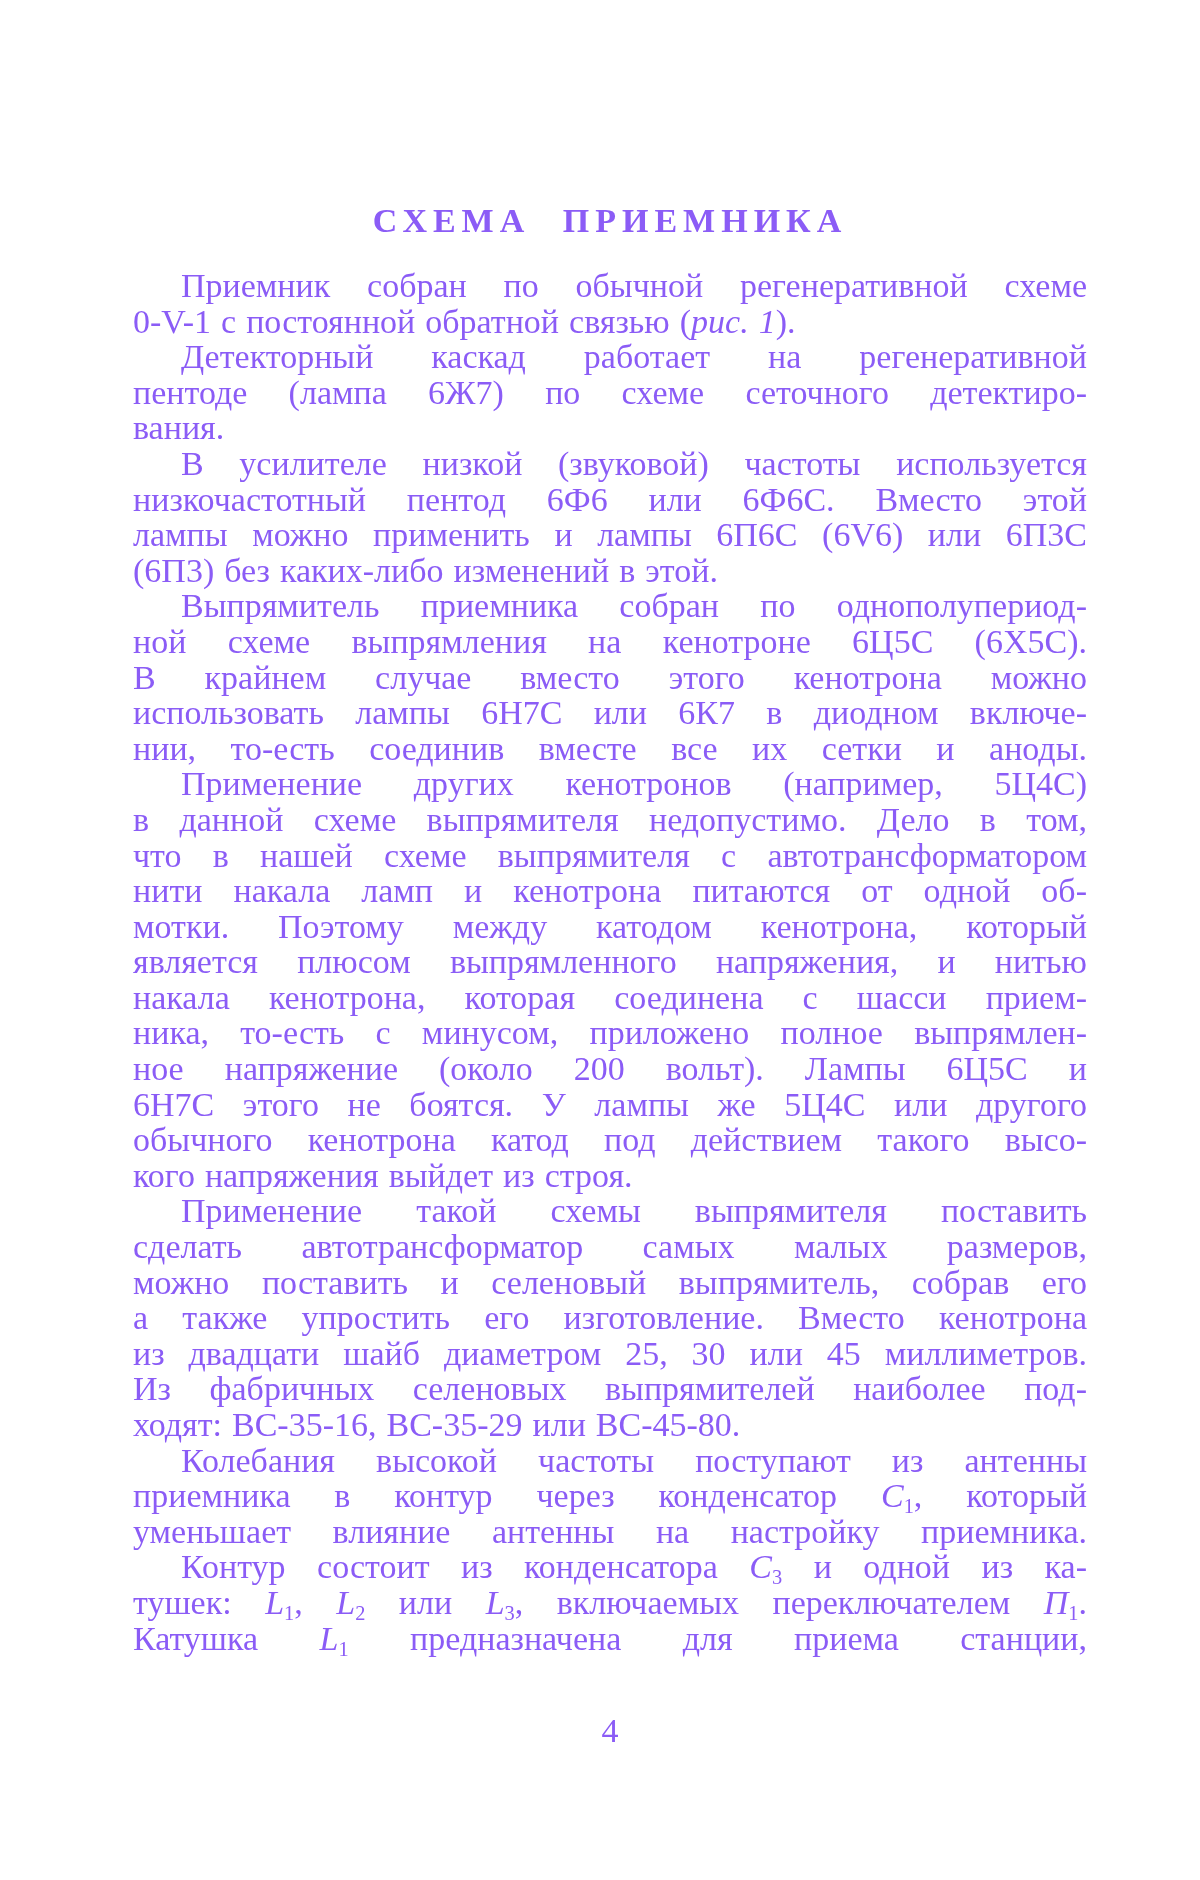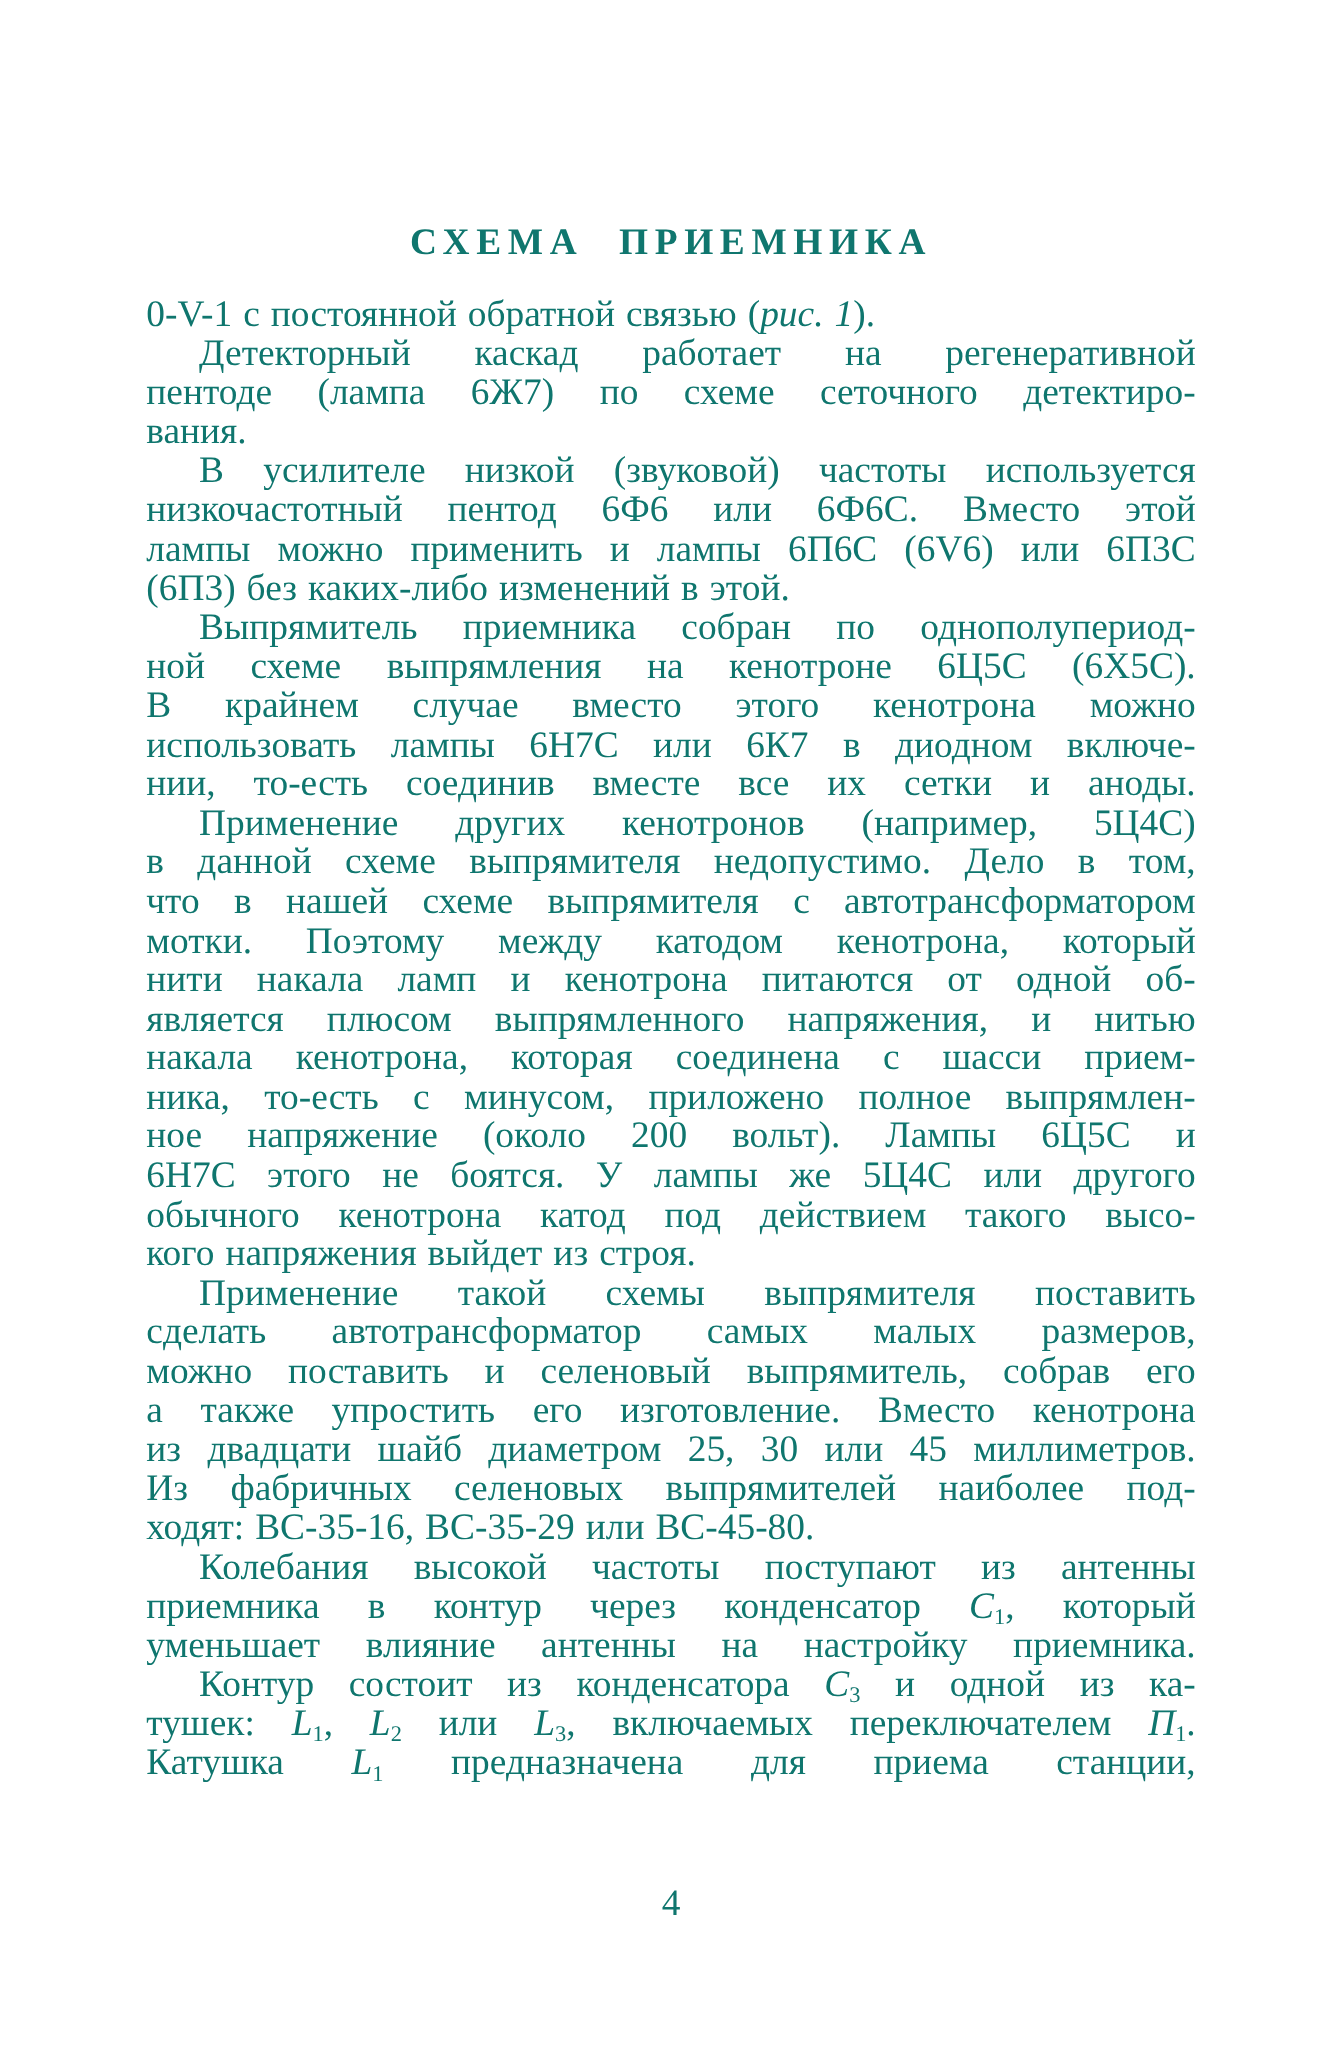--- a/index.html
+++ b/index.html
@@ -47,41 +47,42 @@
   .pagenum{
     position:absolute;
     left:133px;top:1712px;width:954px;
     text-align:center;
     font-size:34px;
   }
 </style>
 </head>
 <body>
 
-<div class="page" style="background: rgb(255, 255, 255); color: #0f766e;">
+<div class="page" style="background: rgb(255, 255, 255); color: #8b5cf6;">
   <div class="title">СХЕМА ПРИЕМНИКА</div>
   <div class="body-text">
+      <div class="line indent justify">Приемник собран по обычной регенеративной схеме</div>
       <div class="line">0-V-1 с постоянной обратной связью (<span class="it">рис. 1</span>).</div>
       <div class="line indent justify">Детекторный каскад работает на регенеративной</div>
       <div class="line justify">пентоде (лампа 6Ж7) по схеме сеточного детектиро-</div>
       <div class="line">вания.</div>
       <div class="line indent justify">В усилителе низкой (звуковой) частоты используется</div>
       <div class="line justify">низкочастотный пентод 6Ф6 или 6Ф6С. Вместо этой</div>
       <div class="line justify">лампы можно применить и лампы 6П6С (6V6) или 6П3С</div>
       <div class="line">(6П3) без каких-либо изменений в этой.</div>
       <div class="line indent justify">Выпрямитель приемника собран по однополупериод-</div>
       <div class="line justify">ной схеме выпрямления на кенотроне 6Ц5С (6Х5С).</div>
       <div class="line justify">В крайнем случае вместо этого кенотрона можно</div>
       <div class="line justify">использовать лампы 6Н7С или 6К7 в диодном включе-</div>
       <div class="line justify">нии, то-есть соединив вместе все их сетки и аноды.</div>
       <div class="line indent justify">Применение других кенотронов (например, 5Ц4С)</div>
       <div class="line justify">в данной схеме выпрямителя недопустимо. Дело в том,</div>
       <div class="line justify">что в нашей схеме выпрямителя с автотрансформатором</div>
+      <div class="line justify">нити накала ламп и кенотрона питаются от одной об-</div>
       <div class="line justify">мотки. Поэтому между катодом кенотрона, который</div>
-      <div class="line justify">нити накала ламп и кенотрона питаются от одной об-</div>
       <div class="line justify">является плюсом выпрямленного напряжения, и нитью</div>
       <div class="line justify">накала кенотрона, которая соединена с шасси прием-</div>
       <div class="line justify">ника, то-есть с минусом, приложено полное выпрямлен-</div>
       <div class="line justify">ное напряжение (около 200 вольт). Лампы 6Ц5С и</div>
       <div class="line justify">6Н7С этого не боятся. У лампы же 5Ц4С или другого</div>
       <div class="line justify">обычного кенотрона катод под действием такого высо-</div>
       <div class="line">кого напряжения выйдет из строя.</div>
       <div class="line indent justify">Применение такой схемы выпрямителя поставить</div>
       <div class="line justify">сделать автотрансформатор самых малых размеров,</div>
       <div class="line justify">можно поставить и селеновый выпрямитель, собрав его</div>

